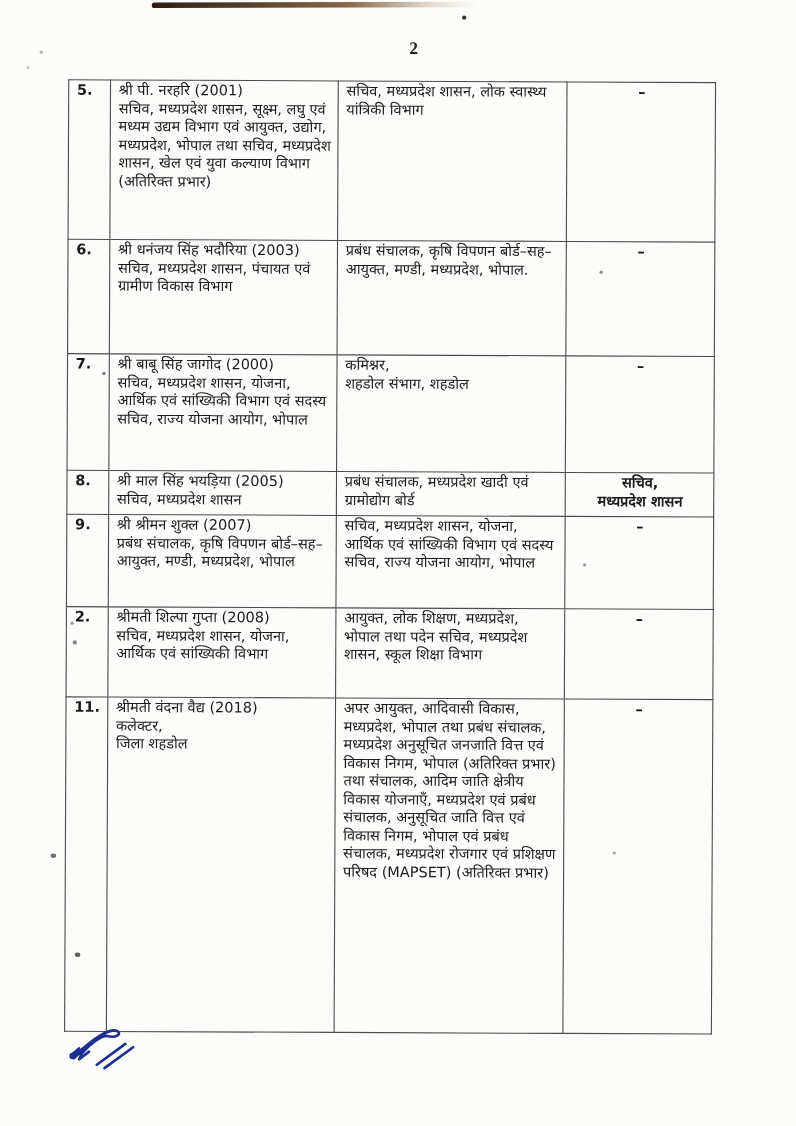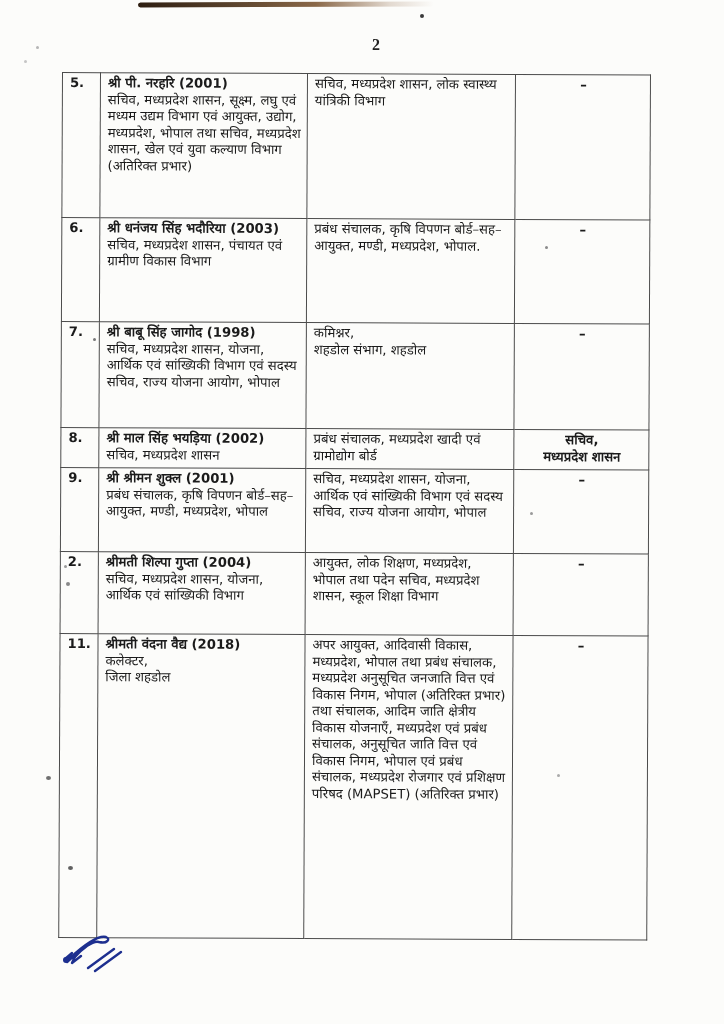--- a/index.html
+++ b/index.html
@@ -25,21 +25,21 @@
   }
   table.doc td {
     border:1.6px solid #4c4c4c; vertical-align:top;
     padding:2px 6px 2px 7px; font-size:13.2px; line-height:16.5px;
     overflow:hidden; color:#1b1b1b;
   }
   col.c1{width:38px} col.c2{width:207px} col.c3{width:208px} col.c4{width:135px}
   tr.r5{height:145px} tr.r6{height:104px} tr.r7{height:106px} tr.r8{height:40px}
   tr.r9{height:84px} tr.r10{height:82px} tr.r11{height:304px}
   td.sno { font-size:14.5px; font-weight:bold; padding-left:9px; }
-  .name { font-weight:bold; }
+  .name { font-weight:normal; }
   .details, .posting { white-space:pre-line; }
   td.remark { text-align:center; white-space:pre-line; font-weight:bold; color:#2b2b2b; padding-top:3px; }
   .speck { position:absolute; border-radius:50%; }
   .signature { position:absolute; left:52px; top:928px; }
 </style>
 </head>
 <body>
 
 <div class="page">
 
@@ -72,53 +72,53 @@
         <div class="name">श्री धनंजय सिंह भदौरिया (2003)</div>
         <div class="details">सचिव, मध्यप्रदेश शासन, पंचायत एवं ग्रामीण विकास विभाग</div>
       </td>
       <td class="posting">प्रबंध संचालक, कृषि विपणन बोर्ड–सह–आयुक्त, मण्डी, मध्यप्रदेश, भोपाल.</td>
       <td class="remark">–</td>
     </tr>
 
     <tr class="r7">
       <td class="sno">7.</td>
       <td>
-        <div class="name">श्री बाबू सिंह जागोद (1998)</div>
+        <div class="name">श्री बाबू सिंह जागोद (2000)</div>
         <div class="details">सचिव, मध्यप्रदेश शासन, योजना, आर्थिक एवं सांख्यिकी विभाग एवं सदस्य सचिव, राज्य योजना आयोग, भोपाल</div>
       </td>
       <td class="posting">कमिश्नर,
 शहडोल संभाग, शहडोल</td>
       <td class="remark">–</td>
     </tr>
 
     <tr class="r8">
       <td class="sno">8.</td>
       <td>
-        <div class="name">श्री माल सिंह भयड़िया (2002)</div>
+        <div class="name">श्री माल सिंह भयड़िया (2005)</div>
         <div class="details">सचिव, मध्यप्रदेश शासन</div>
       </td>
       <td class="posting">प्रबंध संचालक, मध्यप्रदेश खादी एवं ग्रामोद्योग बोर्ड</td>
       <td class="remark">सचिव,
 मध्यप्रदेश शासन</td>
     </tr>
 
     <tr class="r9">
       <td class="sno">9.</td>
       <td>
-        <div class="name">श्री श्रीमन शुक्ल (2001)</div>
+        <div class="name">श्री श्रीमन शुक्ल (2007)</div>
         <div class="details">प्रबंध संचालक, कृषि विपणन बोर्ड–सह–आयुक्त, मण्डी, मध्यप्रदेश, भोपाल</div>
       </td>
       <td class="posting">सचिव, मध्यप्रदेश शासन, योजना, आर्थिक एवं सांख्यिकी विभाग एवं सदस्य सचिव, राज्य योजना आयोग, भोपाल</td>
       <td class="remark">–</td>
     </tr>
 
     <tr class="r10">
       <td class="sno">2.</td>
       <td>
-        <div class="name">श्रीमती शिल्पा गुप्ता (2004)</div>
+        <div class="name">श्रीमती शिल्पा गुप्ता (2008)</div>
         <div class="details">सचिव, मध्यप्रदेश शासन, योजना, आर्थिक एवं सांख्यिकी विभाग</div>
       </td>
       <td class="posting">आयुक्त, लोक शिक्षण, मध्यप्रदेश, भोपाल तथा पदेन सचिव, मध्यप्रदेश शासन, स्कूल शिक्षा विभाग</td>
       <td class="remark">–</td>
     </tr>
 
     <tr class="r11">
       <td class="sno">11.</td>
       <td>
         <div class="name">श्रीमती वंदना वैद्य (2018)</div>

